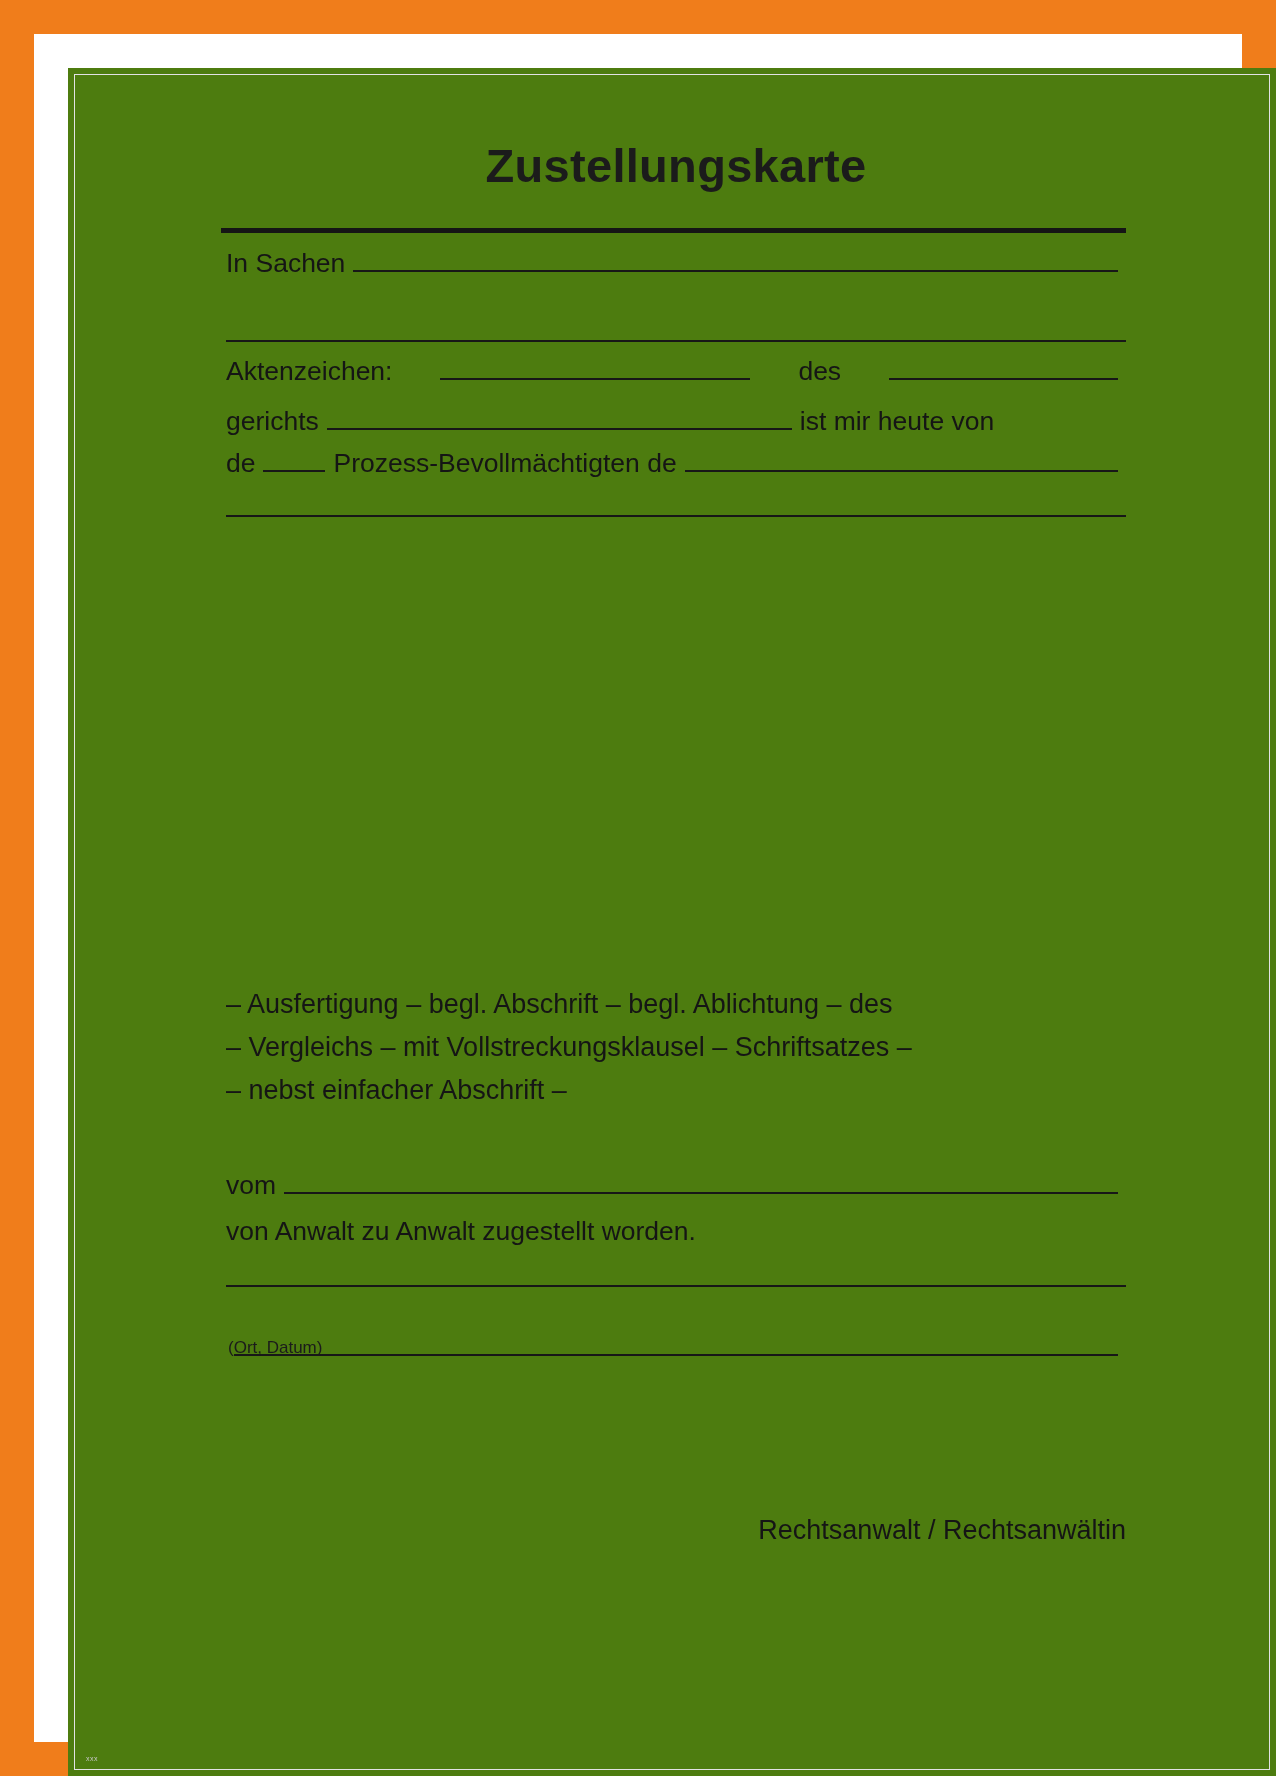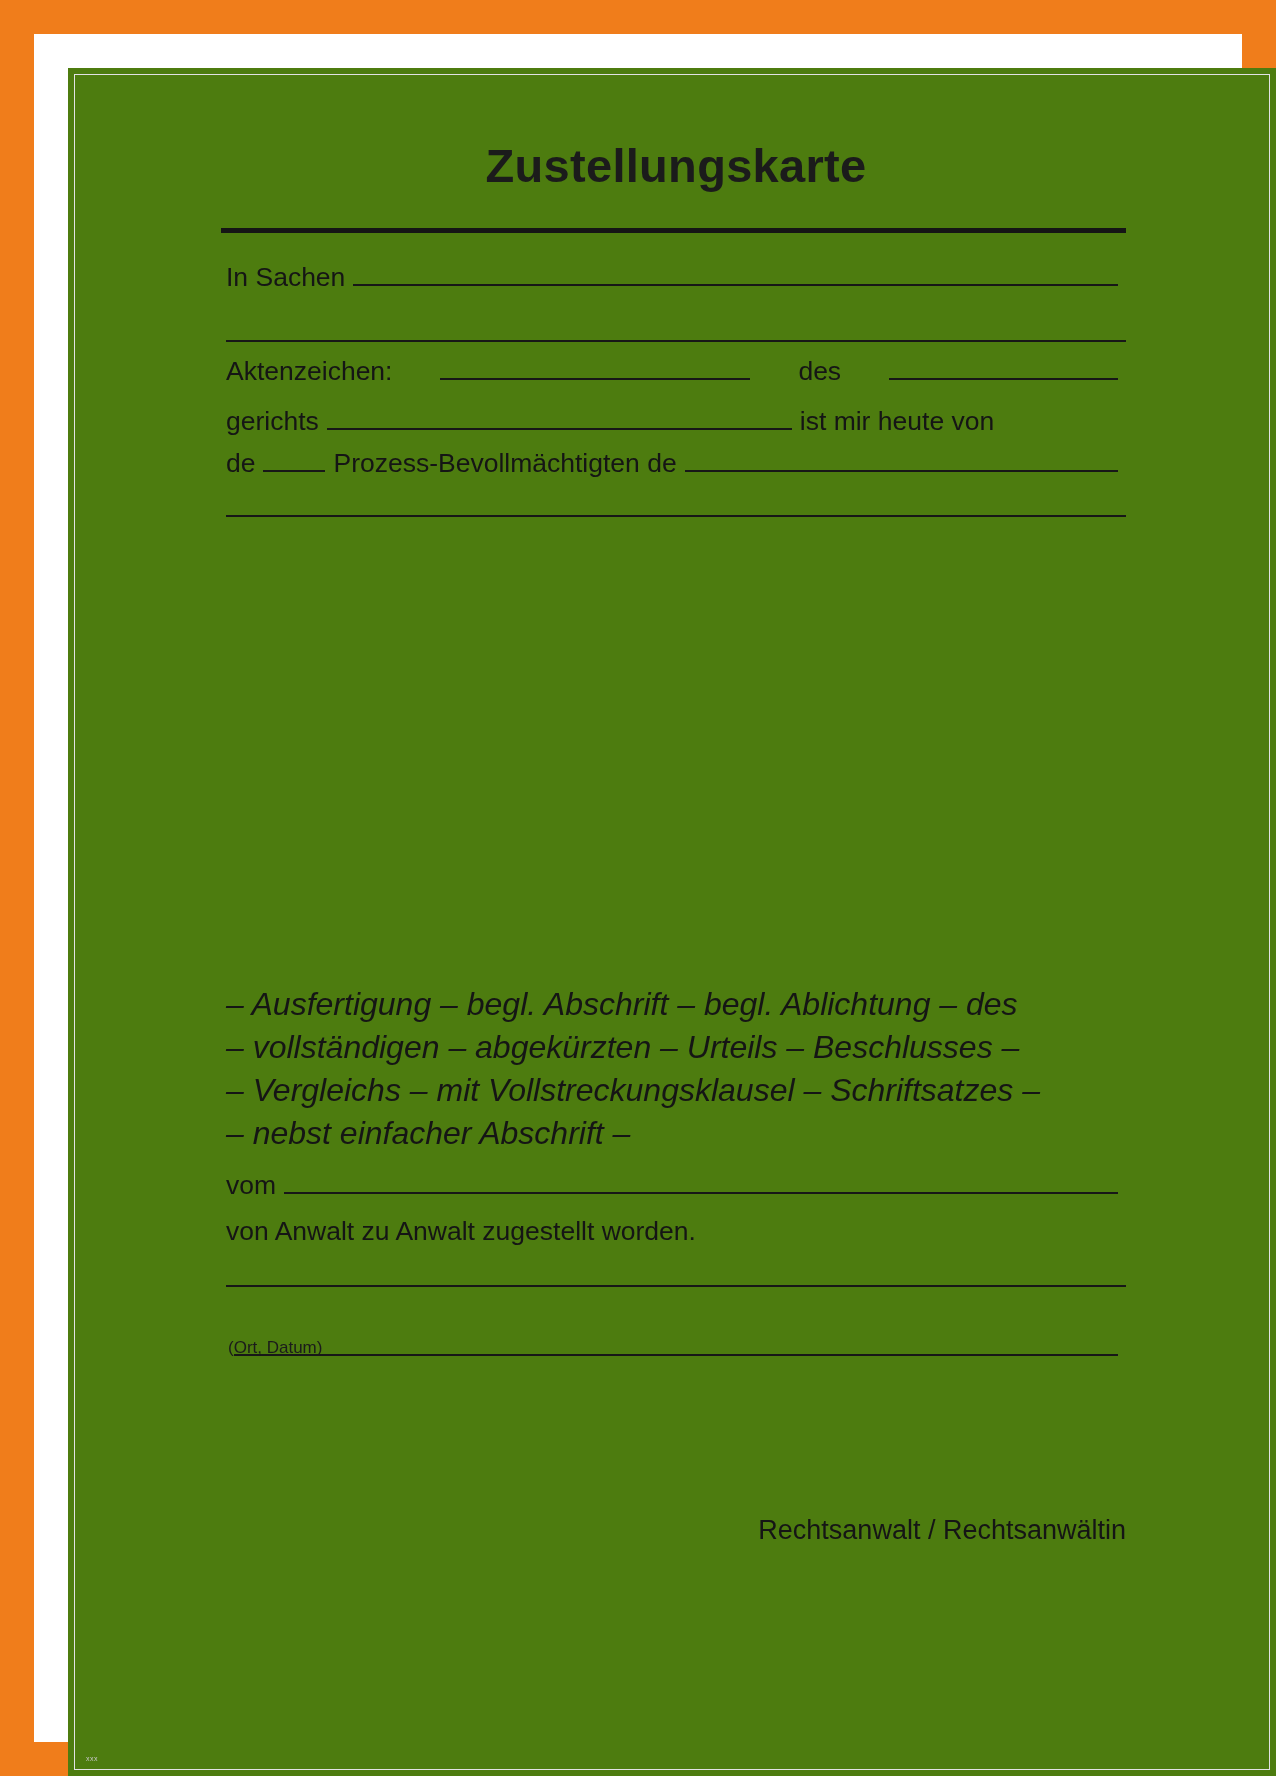--- a/index.html
+++ b/index.html
@@ -102,25 +102,24 @@
     position: absolute;
     left: 0;
     height: 2px;
     background: #171717;
   }
 
   
   .options {
     position: absolute;
     left: 0;
-    font-size: 32px;
+    font-size: 27px;
     line-height: 43px;
     color: #151515;
     white-space: nowrap;
-    font-style: italic;
   }
 
   .signature-rule {
     position: absolute;
     left: 0;
     width: 900px;
     height: 2px;
     background: #171717;
   }
 
@@ -153,21 +152,21 @@
 <body>
 
 <div class="page-frame">
   <div class="sheet">
 
     <div class="content">
 
       <div class="doc-title">Zustellungskarte</div>
       <div class="title-rule"></div>
 
-      <div class="row" style="top: 194px; width: 900px;">
+      <div class="row" style="top: 180px; width: 900px;">
         <span class="txt">In Sachen</span>
         <span class="blank full"></span>
       </div>
 
       <div class="rule" style="top: 272px; width: 900px;"></div>
 
       <div class="row" style="top: 288px; width: 900px; gap: 40px;">
         <span class="txt">Aktenzeichen:</span>
         <span class="blank" style="width: 325px;"></span>
         <span class="txt">des</span>
@@ -184,21 +183,20 @@
         <span class="txt">de</span>
         <span class="blank" style="width: 62px;"></span>
         <span class="txt">Prozess-Bevollmächtigten de</span>
         <span class="blank full"></span>
       </div>
 
       <div class="rule" style="top: 447px; width: 900px;"></div>
 
       <div class="options" style="top: 915px;">
         <div>– Ausfertigung – begl. Abschrift – begl. Ablichtung – des</div>
-        <div>– vollständigen – abgekürzten – Urteils – Beschlusses –</div>
         <div>– Vergleichs – mit Vollstreckungsklausel – Schriftsatzes –</div>
         <div>– nebst einfacher Abschrift –</div>
       </div>
 
       <div class="row" style="top: 1102px; width: 900px;">
         <span class="txt">vom</span>
         <span class="blank full"></span>
       </div>
 
       <div class="row" style="top: 1148px; width: 900px;">

